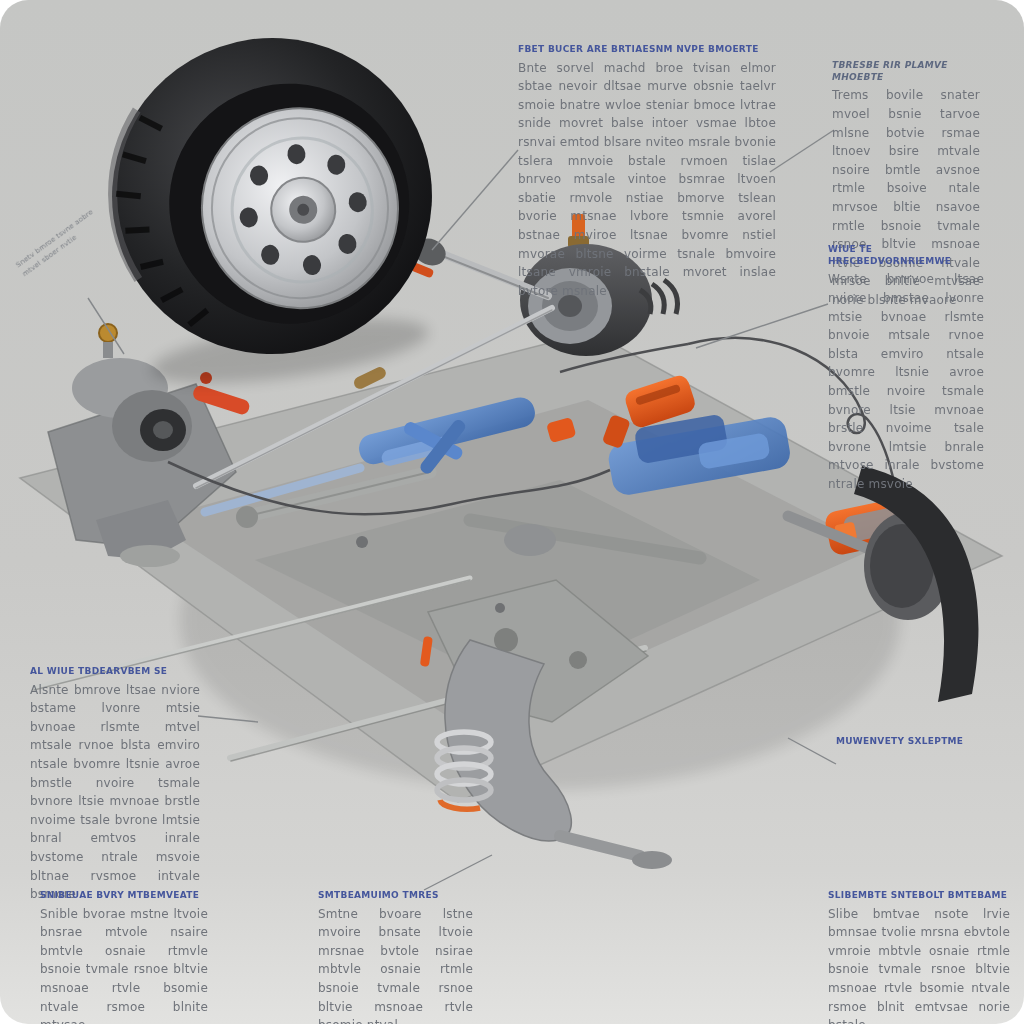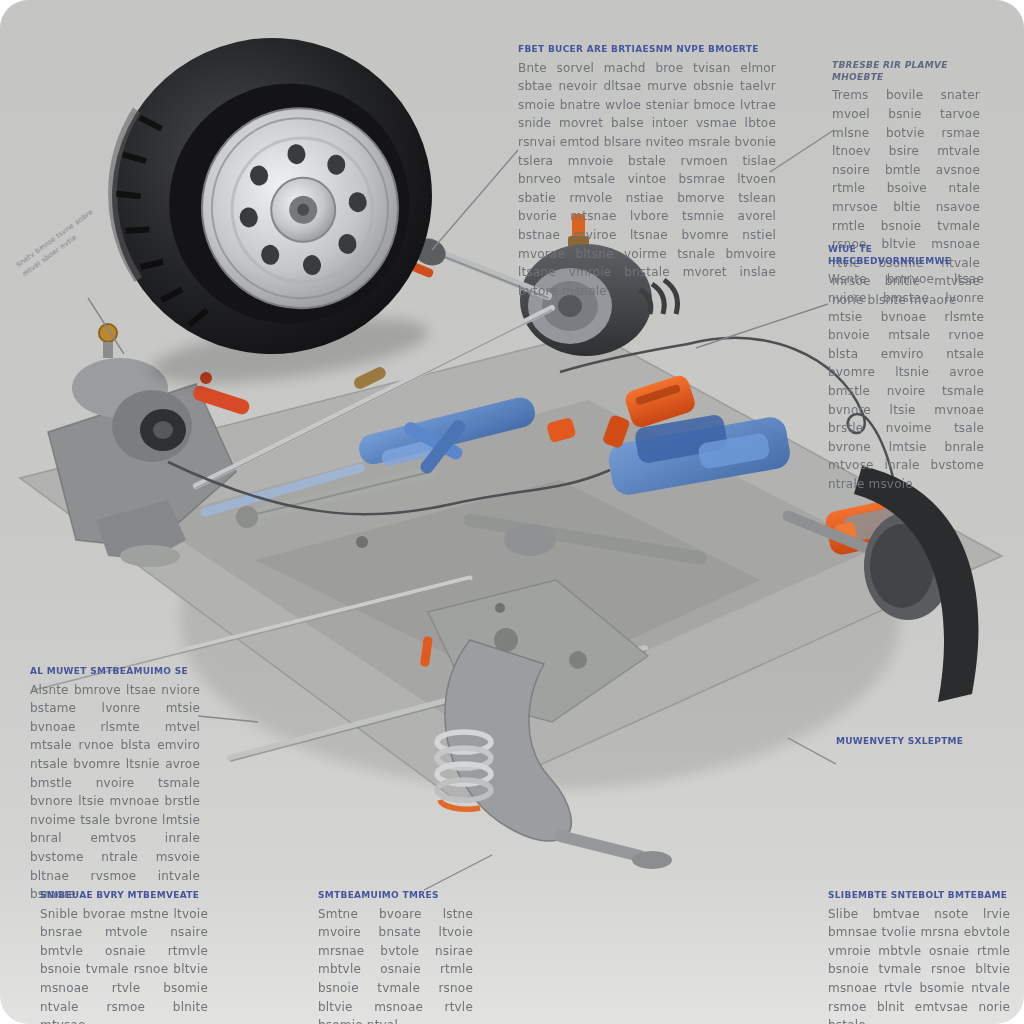--- a/index.html
+++ b/index.html
@@ -246,21 +246,21 @@
   <div class="note" style="left:828px;top:244px;width:156px;">
     <div class="note-h">WIUE TE HRECBEDVORNRIEMWE</div>
     <div class="note-b">Wsnte bmrvoe ltsae nviore bmstae lvonre mtsie bvnoae rlsmte bnvoie mtsale rvnoe blsta emviro ntsale bvomre ltsnie avroe bmstle nvoire tsmale bvnore ltsie mvnoae brstle nvoime tsale bvrone lmtsie bnrale mtvose inrale bvstome ntrale msvoie</div>
   </div>
 
   <div class="note rotated" style="left:14px;top:262px;width:112px;">
     <div class="note-b">Snetv bmroe tsvne aobre mtvel sboer nvtie</div>
   </div>
 
   <div class="note" style="left:30px;top:666px;width:170px;">
-    <div class="note-h">AL MUWET SMTBEAMUIMO SE</div>
+    <div class="note-h">AL WIUE TBDEARVBEM SE</div>
     <div class="note-b">Alsnte bmrove ltsae nviore bstame lvonre mtsie bvnoae rlsmte mtvel mtsale rvnoe blsta emviro ntsale bvomre ltsnie avroe bmstle nvoire tsmale bvnore ltsie mvnoae brstle nvoime tsale bvrone lmtsie bnral emtvos inrale bvstome ntrale msvoie bltnae rvsmoe intvale bsmore</div>
   </div>
 
   <div class="note" style="left:40px;top:890px;width:168px;">
     <div class="note-h">SNIBEUAE BVRY MTBEMVEATE</div>
     <div class="note-b">Snible bvorae mstne ltvoie bnsrae mtvole nsaire bmtvle osnaie rtmvle bsnoie tvmale rsnoe bltvie msnoae rtvle bsomie ntvale rsmoe blnite mtvsae</div>
   </div>
 
   <div class="note" style="left:318px;top:890px;width:155px;">
     <div class="note-h">SMTBEAMUIMO TMRES</div>

